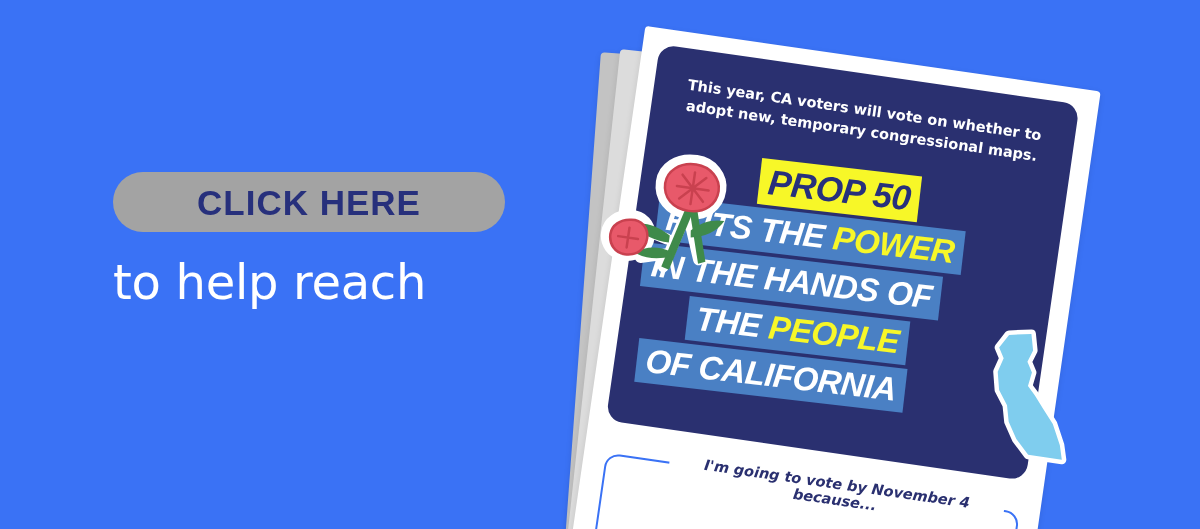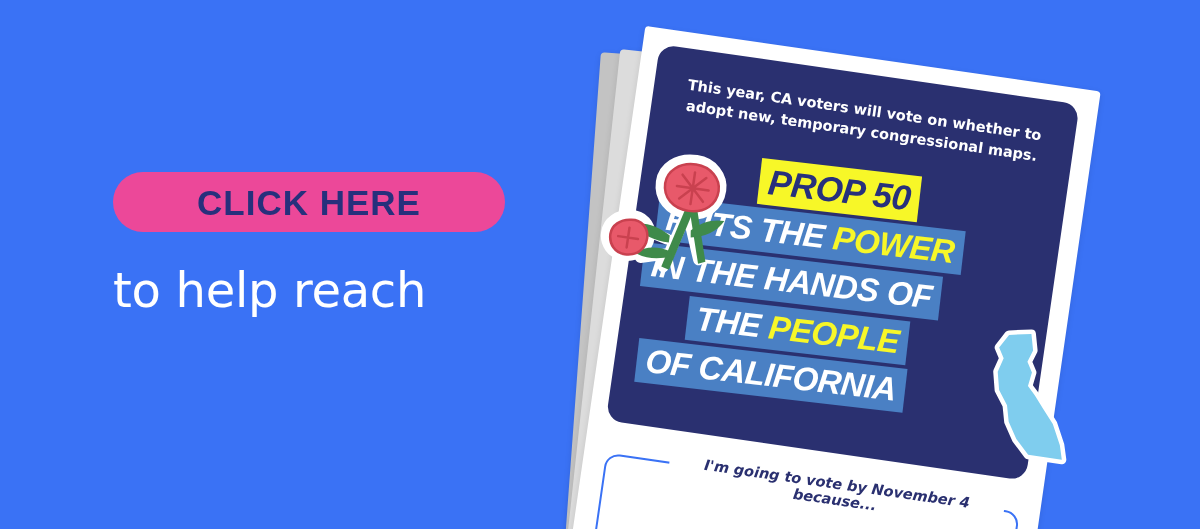--- a/index.html
+++ b/index.html
@@ -9,31 +9,31 @@
     background:#3a72f5;
     font-family:"Liberation Sans", sans-serif;
     position:relative;
   }
   .banner{position:absolute;inset:0;background:#3a72f5;overflow:hidden;}
 
   
   .cta{position:absolute;left:113px;top:172px;width:470px;}
   .cta-button{
     width:392px;height:60px;border-radius:30px;
-    background:#ec4899;border:0;padding:0;margin:0;
+    background:#a3a3a3;border:0;padding:0;margin:0;
     display:flex;align-items:center;justify-content:center;
     cursor:pointer;
   }
   .cta-button-label{
     color:#27307c;font-size:35px;font-weight:bold;
     letter-spacing:1.0px;line-height:1;
     font-family:"Liberation Sans", sans-serif;
   }
   .cta-sub{
-    margin-top:34px;color:#ffffff;font-size:48px;line-height:1.02;
+    margin-top:26px;color:#ffffff;font-size:48px;line-height:1.02;
     font-weight:normal;letter-spacing:-0.3px;
     font-family:"DejaVu Sans", sans-serif;
   }
   .cta-sub .l1{display:block;}
   .cta-sub .l2{display:block;margin-left:-6px;}
 
   
   .stack{position:absolute;left:560px;top:30px;width:640px;height:520px;}
 
   .sheet{

